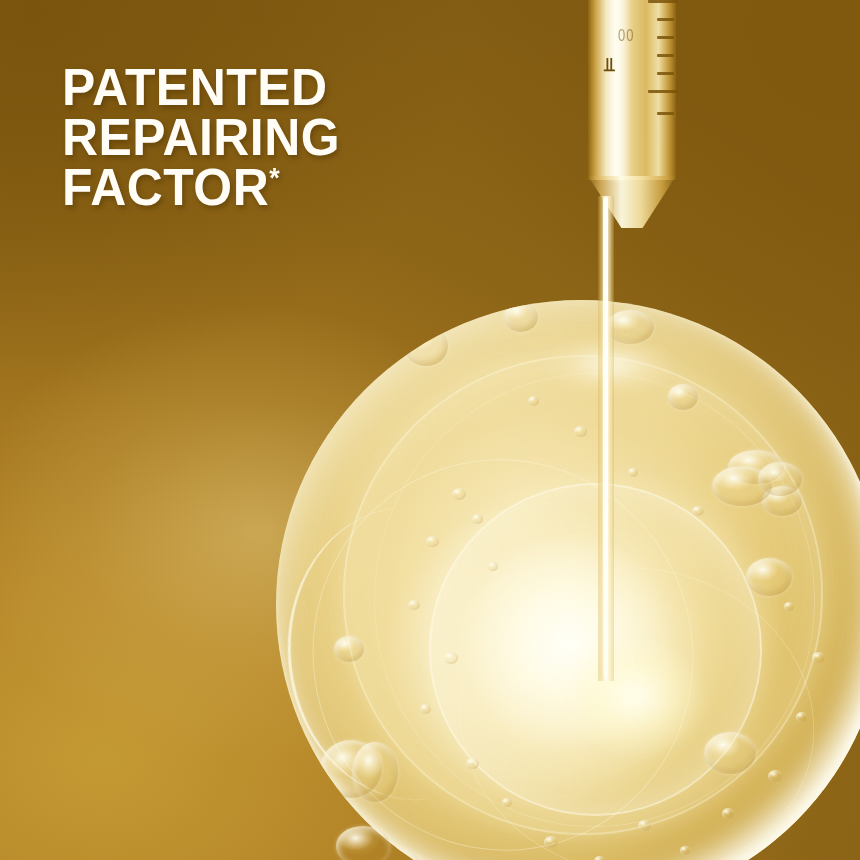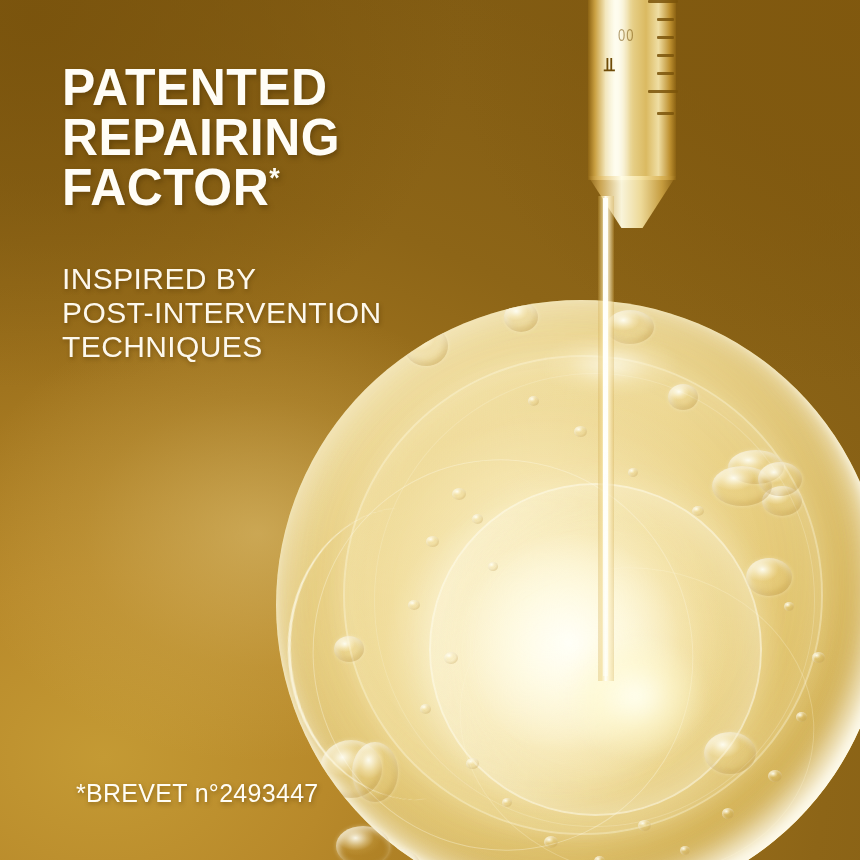--- a/index.html
+++ b/index.html
@@ -258,18 +258,14 @@
     <div class="pip-mark">⫫</div>
     <div class="pip-tip"></div>
   </div>
 
   <div class="stream"></div>
   <div class="stream-core"></div>
 
   <div class="headline"><span>PATENTED
 REPAIRING
 FACTOR</span><sup>*</sup></div>
-  <div class="subhead">INSPIRED BY
-POST-INTERVENTION
-TECHNIQUES</div>
-  <div class="footnote">*BREVET n°2493447</div>
 
 </div>
 
 </body></html>

